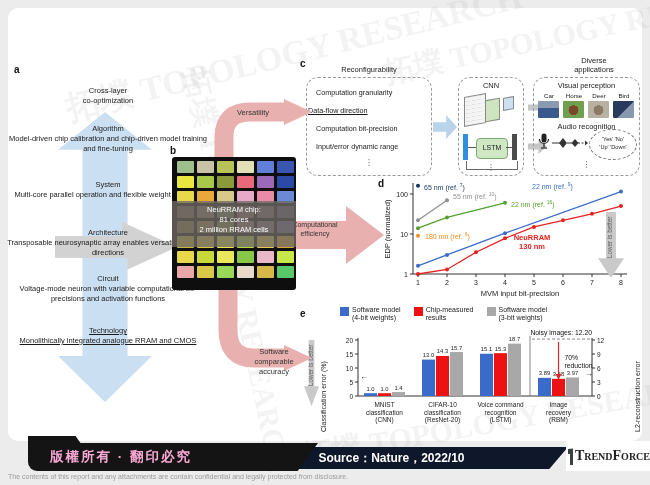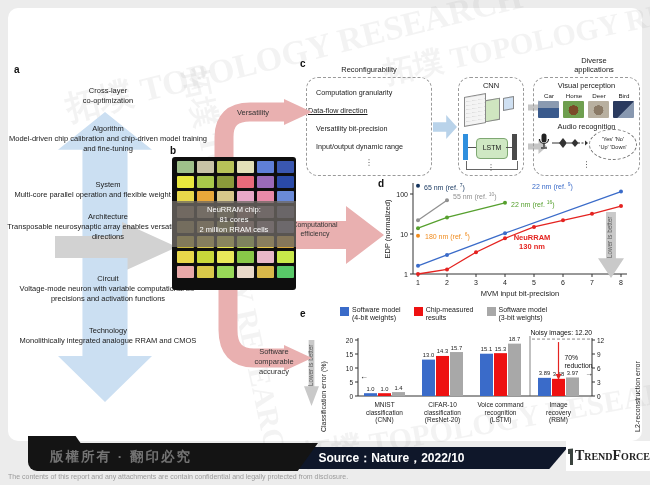--- a/index.html
+++ b/index.html
@@ -70,21 +70,21 @@
   .rot-label-r{position:absolute;writing-mode:vertical-rl;font-size:7px;color:#222;transform:rotate(180deg);}
   
   .gray-bar{position:absolute;left:100px;top:447px;width:468px;height:22px;background:#0f172a;
     clip-path:polygon(0 0,100% 0,96% 100%,0 100%);z-index:5;}
   .gray-bar span{display:block;text-align:center;padding-left:115px;color:#fff;font-weight:bold;
     font-size:12px;line-height:22px;}
   .black-notch{position:absolute;left:28px;top:436px;width:56px;height:12px;background:#141414;
     clip-path:polygon(0 0,85% 0,100% 100%,0 100%);z-index:6;}
   .black-bar{position:absolute;left:28px;top:443px;width:290px;height:28px;background:#141414;
     border-bottom-left-radius:9px;clip-path:polygon(0 0,100% 0,93% 100%,0 100%);z-index:6;
-    color:#737373;font-weight:bold;font-size:13.5px;line-height:28px;padding-left:22px;
+    color:#f9a8d4;font-weight:bold;font-size:13.5px;line-height:28px;padding-left:22px;
     letter-spacing:2px;box-sizing:border-box;}
   .logo{position:absolute;left:566px;top:441px;width:84px;height:30px;background:#fff;z-index:7;
     display:flex;align-items:center;gap:2px;}
   .logo-text{font-family:"Liberation Serif",serif;font-variant:small-caps;font-weight:bold;
     font-size:14px;color:#222;}
   .disclaimer{position:absolute;left:8px;top:473px;font-size:7px;color:#9a9a9a;}
   svg text{font-family:"Liberation Sans",sans-serif;}
 </style>
 </head>
 <body>
@@ -108,29 +108,29 @@
   <span>Model-driven chip calibration and chip-driven model training and fine-tuning</span>
 </div>
 <div class="ablock" style="top:86px;">
   <span class="t">Cross-layer</span>
   <span>co-optimization</span>
 </div>
 <div class="ablock" style="top:180px;">
   <span class="t">System</span>
   <span>Multi-core parallel operation and flexible weight mapping</span>
 </div>
-<div class="ablock" style="top:212px;text-align:center;">
+<div class="ablock" style="top:228px;text-align:center;">
   <span class="t">Architecture</span>
   <span>Transposable neurosynaptic array enables versatile dataflow directions</span>
 </div>
 <div class="ablock" style="top:274px;">
   <span class="t">Circuit</span>
   <span>Voltage-mode neuron with variable computational bit-precisions and activation functions</span>
 </div>
-<div class="ablock" style="top:326px;">
+<div class="ablock" style="top:326px;text-decoration:underline;">
   <span class="t">Technology</span>
   <span>Monolithically integrated analogue RRAM and CMOS</span>
 </div>
 
 <div class="plabel" style="left:170px;top:145px;">b</div>
 <div class="chip">
   <div class="chip-grid" id="chip-grid">
         <div class="tile" style="background: rgb(159, 192, 138);"></div>
         <div class="tile" style="background: rgb(200, 195, 166);"></div>
         <div class="tile" style="background: rgb(183, 194, 88);"></div>
@@ -206,22 +206,22 @@
   <text x="76" y="74" text-anchor="middle" class="pink-arrow-label" id="sw-text-2">comparable</text>
   <text x="76" y="84" text-anchor="middle" class="pink-arrow-label" id="sw-text-3">accuracy</text>
 </svg>
 
 <div class="plabel" style="left:300px;top:58px;">c</div>
 
 <div class="chead" style="left:306px;top:65px;width:126px;">Reconfigurability</div>
 <div class="dbox" style="left:306px;top:77px;width:126px;height:99px;"></div>
 <div class="citem" style="left:316px;top:88px;">Computation granularity</div>
 <div class="citem" style="left:308px;top:106px;text-decoration:underline;">Data-flow direction</div>
-<div class="citem" style="left:316px;top:124px;">Versatility bit-precision</div>
-<div class="citem" style="left:316px;top:142px;">Input/output dynamic range</div>
+<div class="citem" style="left:316px;top:124px;">Computation bit-precision</div>
+<div class="citem" style="left:316px;top:142px;">Input/error dynamic range</div>
 <div class="vdots" style="left:306px;top:158px;width:126px;">⋮</div>
 
 <div class="small-blue-arrow"></div>
 
 <div class="dbox" style="left:458px;top:77px;width:66px;height:99px;"></div>
 <div class="chead" style="left:458px;top:81px;width:66px;">CNN</div>
 <div class="cnn-layer" style="left:464px;top:95px;width:22px;height:30px;background:repeating-linear-gradient(0deg,#f4f4f4,#f4f4f4 3px,#ddd 4px);"></div>
 <div class="cnn-layer" style="left:485px;top:99px;width:15px;height:22px;background:#cfe5c0;"></div>
 <div class="cnn-layer" style="left:503px;top:97px;width:11px;height:13px;background:#cfe0f2;"></div>
 <div class="vbar" style="left:463px;top:134px;background:#2f8fde;"></div>

